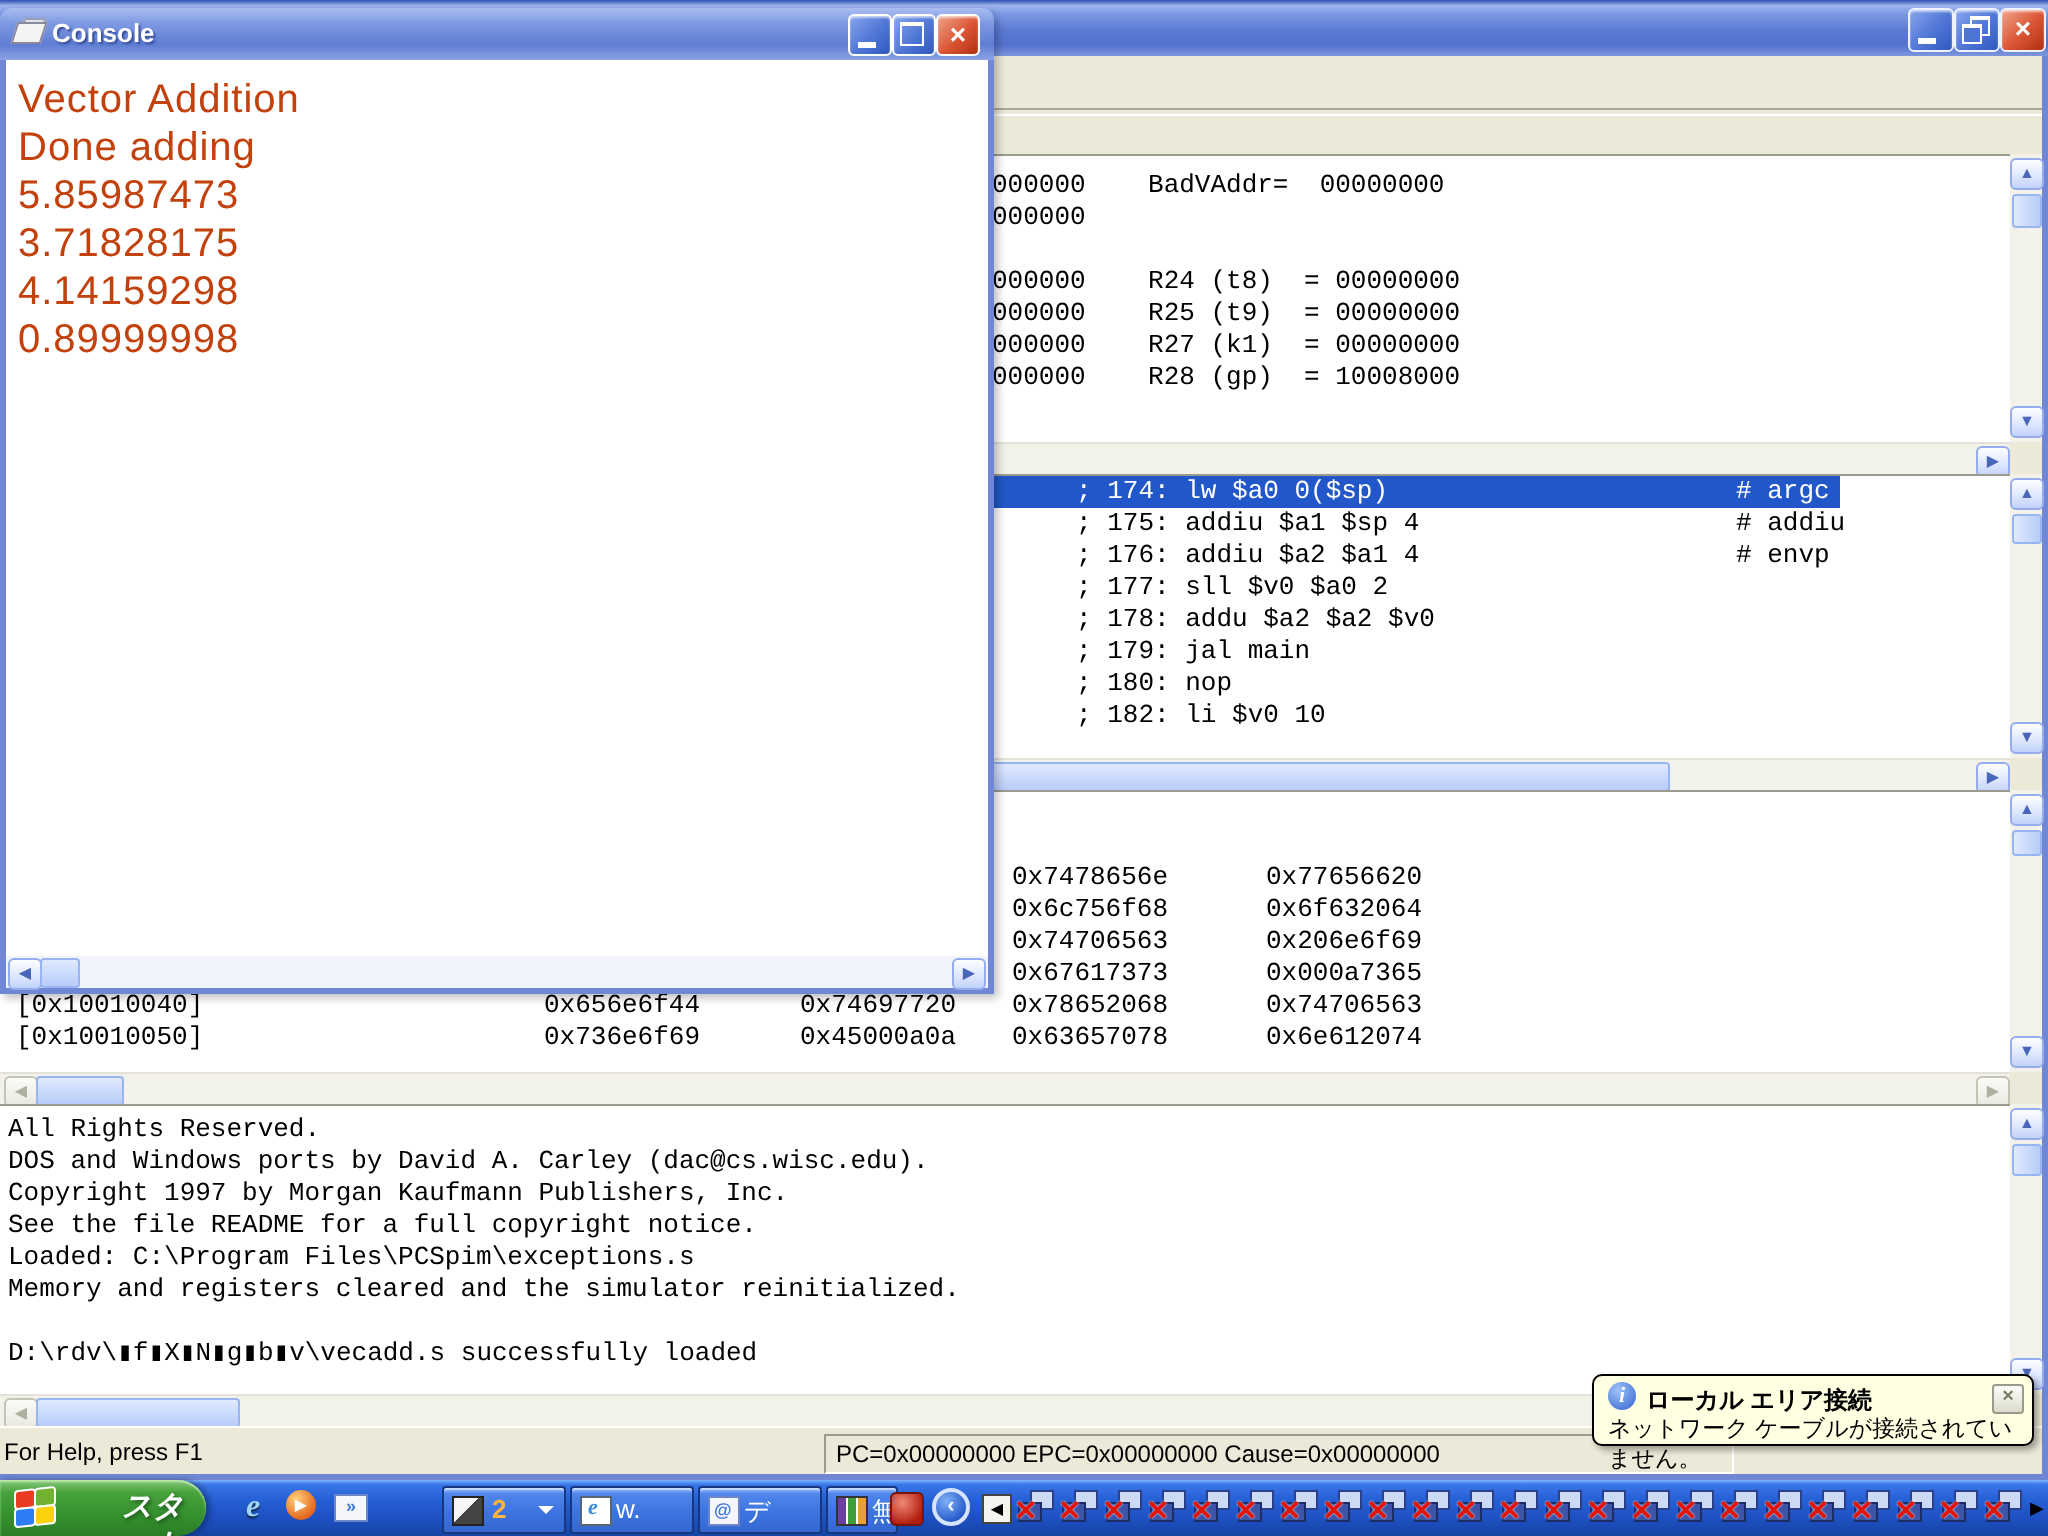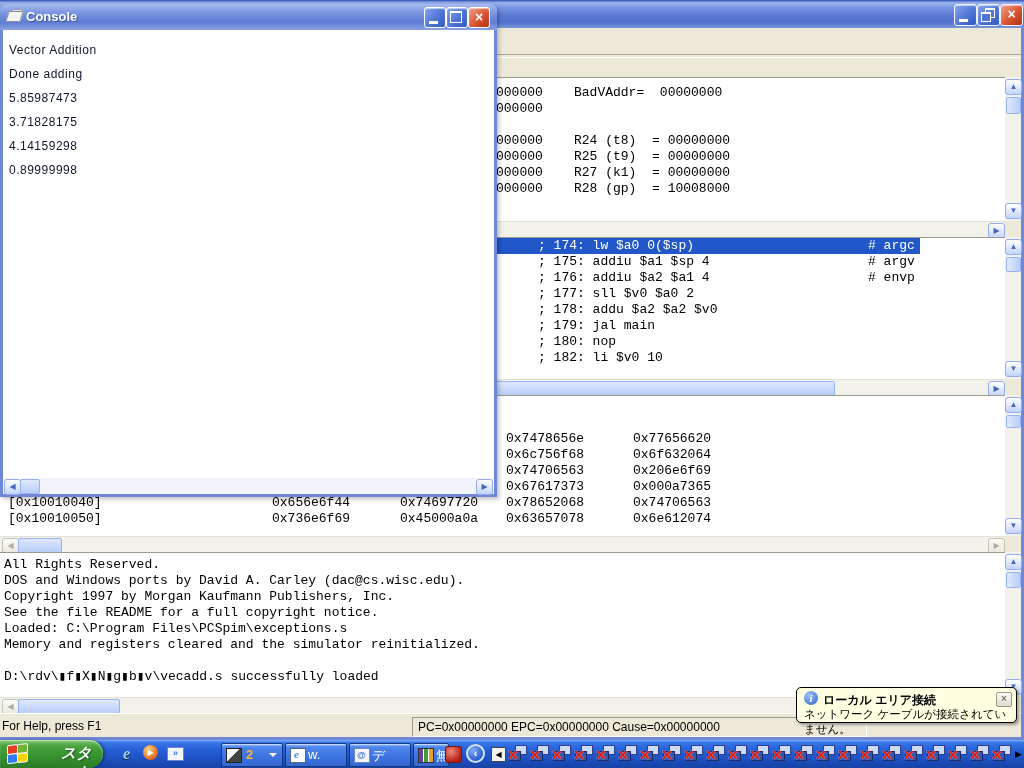--- a/index.html
+++ b/index.html
@@ -69,21 +69,21 @@
       background:linear-gradient(180deg,#a9bdf0 0%,#7e99e2 30%,#5f7dd4 70%,#8ba2e4 100%);}
   #console-title{position:absolute;left:26px;top:5px;font:bold 13px "Liberation Sans",sans-serif;color:#fff;text-shadow:1px 1px 1px #3a4f9a;}
   #console-icon{position:absolute;left:7px;top:5px;width:15px;height:13px;}
   #console-icon .p1{position:absolute;left:0;top:2px;width:13px;height:9px;background:#f4f4f4;border:1px solid #8a8a9a;transform:skewX(-18deg);}
   #console-icon .p2{position:absolute;left:4px;top:0;width:9px;height:6px;background:#dfe3ee;border:1px solid #9aa0b4;transform:skewX(-18deg);}
   .con-btn{position:absolute;top:3px;width:20px;height:19px;border-radius:3px;border:1px solid #fff;
       background:linear-gradient(135deg,#86a5ec 0%,#5076d6 55%,#2f57be 100%);box-shadow:inset 0 1px 1px rgba(255,255,255,.6);color:#fff;text-align:center;}
   .con-btn.closebtn{background:linear-gradient(135deg,#f0a28c 0%,#da5432 55%,#b02f12 100%);}
   #console-client{position:absolute;left:0;top:23px;right:0;bottom:16px;background:#fff;overflow:hidden;}
   #console-lines{padding:8px 0 0 6px;}
-  .cline{font-size:12px;line-height:24px;color:#0f172a;letter-spacing:.5px;}
+  .cline{font-size:20px;line-height:24px;color:#c2410c;letter-spacing:.5px;}
   #console-hscroll{position:absolute;left:0;right:0;bottom:0;height:16px;background:#f2f4fb;}
   
   #balloon{position:absolute;left:796px;top:687px;width:219px;height:34px;z-index:90;background:#FFFFE1;
       border:1px solid #000;border-radius:5px;box-shadow:2px 2px 3px rgba(0,0,0,.35);font-size:12px;color:#000;}
   #balloon-title{position:absolute;left:26px;top:4px;font-weight:bold;}
   #balloon-text{position:absolute;left:7px;top:19px;font-size:11.5px;}
   #balloon-info{position:absolute;left:7px;top:3px;width:14px;height:14px;border-radius:50%;
       background:radial-gradient(circle at 35% 30%,#9ec2f8,#2f62d0);color:#fff;font:bold italic 11px "Liberation Serif",serif;text-align:center;line-height:14px;}
   #balloon-close{position:absolute;right:4px;top:4px;width:14px;height:13px;border:1px solid #9a9a8c;border-radius:2px;
       background:linear-gradient(180deg,#fdfdfb,#dcdccc);color:#7a7a6a;font:bold 10px "Liberation Sans",sans-serif;text-align:center;line-height:12px;}
@@ -174,21 +174,21 @@
 
     <div class="pane mono" id="ts-pane">
       <div id="ts-rows">
           <div class="trow hl">
             <div class="hlbar"></div>
             <span class="instr">; 174: lw $a0 0($sp)</span>
             <span class="cmt"># argc</span>
           </div>
           <div class="trow">
             <span class="instr">; 175: addiu $a1 $sp 4</span>
-            <span class="cmt"># argv</span>
+            <span class="cmt"># addiu</span>
           </div>
           <div class="trow">
             <span class="instr">; 176: addiu $a2 $a1 4</span>
             <span class="cmt"># envp</span>
           </div>
           <div class="trow">
             <span class="instr">; 177: sll $v0 $a0 2</span>
           </div>
           <div class="trow">
             <span class="instr">; 178: addu $a2 $a2 $v0</span>

